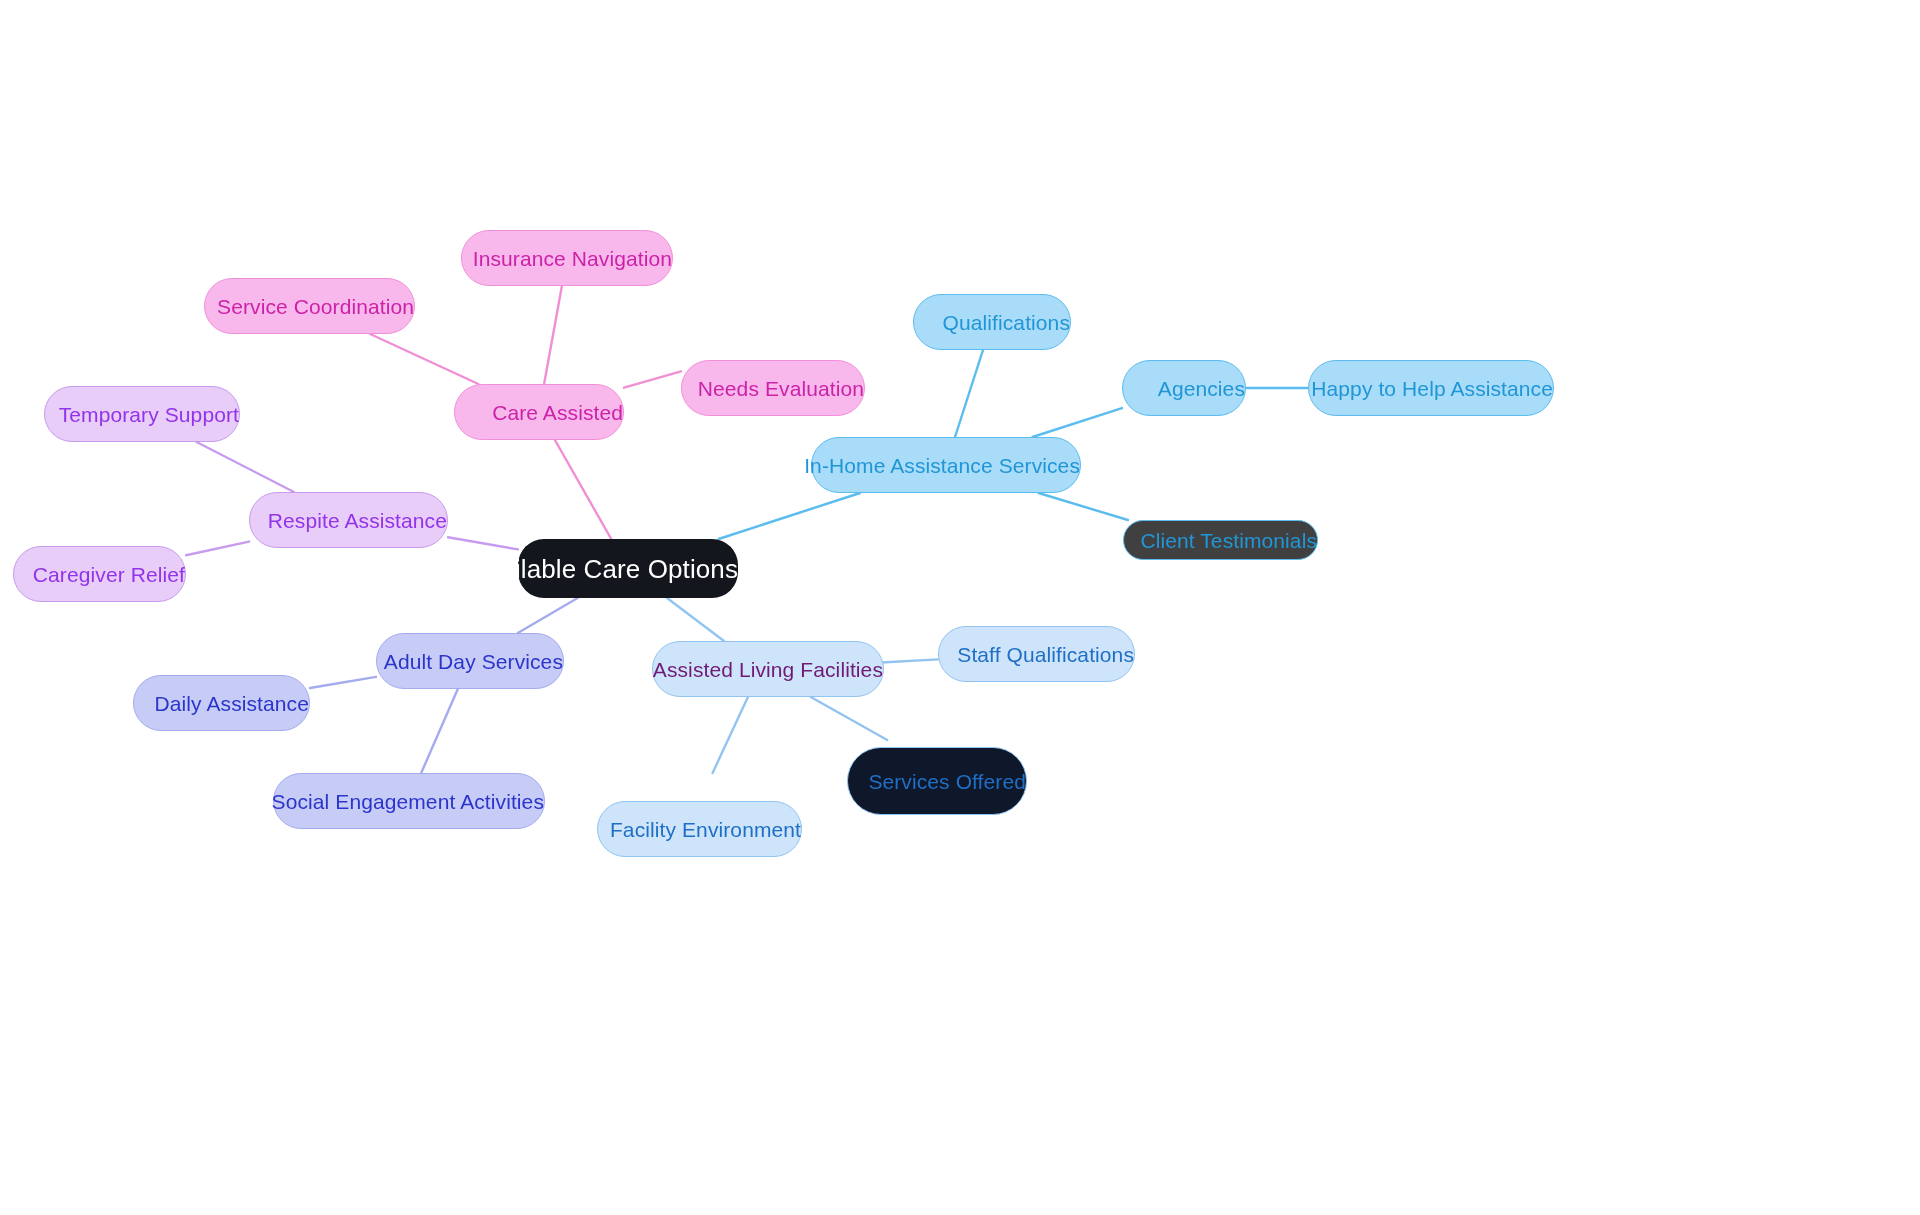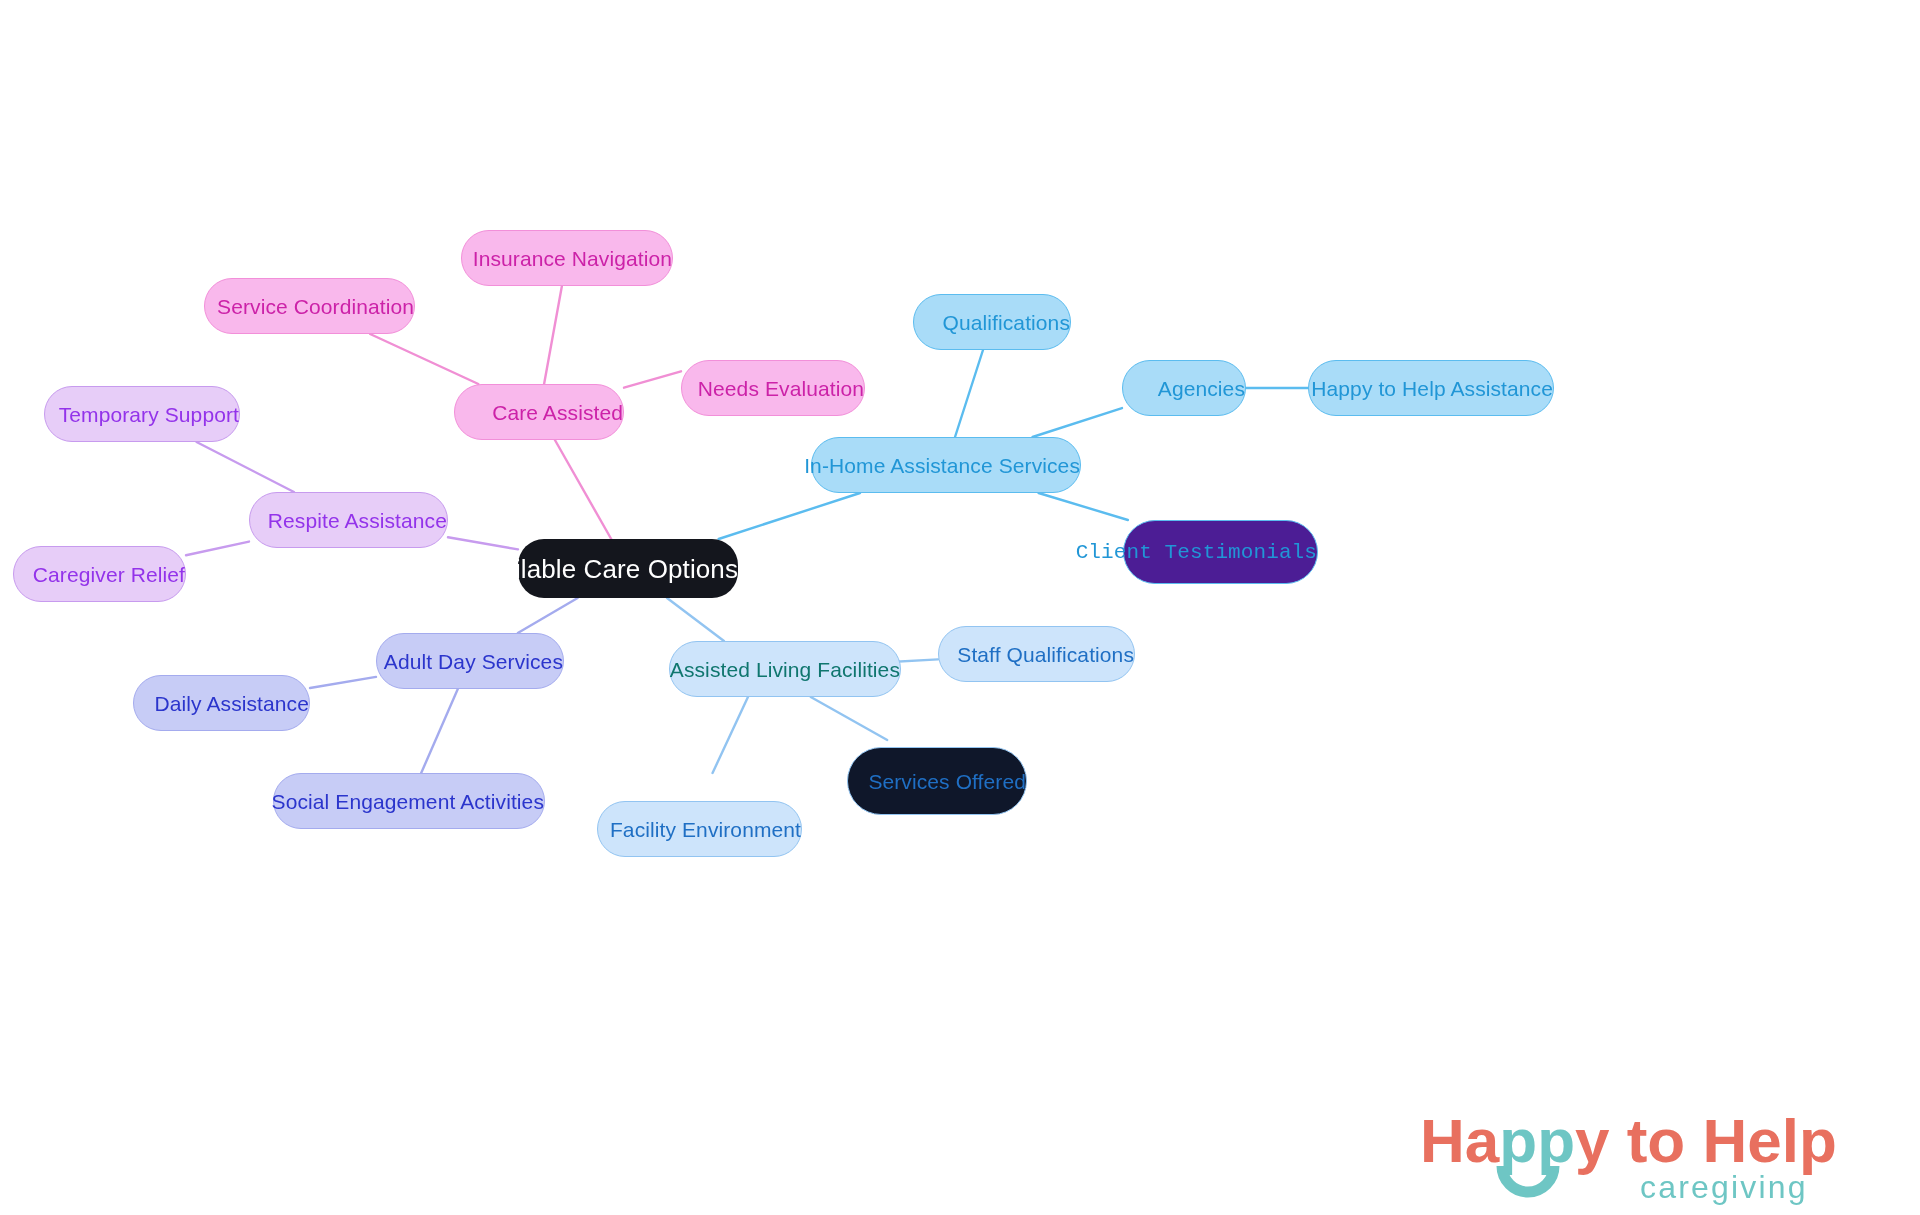--- a/index.html
+++ b/index.html
@@ -117,21 +117,21 @@
       </div>
       <div class="node branch" style="left: 376px; top: 633px; width: 188px; height: 56px; background: rgb(199, 204, 246); color: rgb(43, 53, 204); border-color: rgb(164, 171, 238);">
         <span class="node-label">Adult Day Services</span>
       </div>
       <div class="node leaf" style="left: 133px; top: 675px; width: 177px; height: 56px; background: rgb(199, 204, 246); color: rgb(43, 53, 204); border-color: rgb(164, 171, 238);">
         <span class="node-label">Daily Assistance</span>
       </div>
       <div class="node leaf" style="left: 273px; top: 773px; width: 272px; height: 56px; background: rgb(199, 204, 246); color: rgb(43, 53, 204); border-color: rgb(164, 171, 238);">
         <span class="node-label">Social Engagement Activities</span>
       </div>
-      <div class="node branch" style="left: 669px; top: 641px; width: 232px; height: 56px; background: rgb(205, 228, 251); color: #0f766e; border-color: rgb(146, 196, 241);">
+      <div class="node branch" style="left: 652px; top: 641px; width: 232px; height: 56px; background: rgb(205, 228, 251); color: #701a75; border-color: rgb(146, 196, 241);">
         <span class="node-label">Assisted Living Facilities</span>
       </div>
       <div class="node leaf" style="left: 938px; top: 626px; width: 197px; height: 56px; background: rgb(205, 228, 251); color: rgb(31, 111, 196); border-color: rgb(146, 196, 241);">
         <span class="node-label">Staff Qualifications</span>
       </div>
       <div class="node leaf" style="left: 847px; top: 740px; width: 180px; height: 68px; background: #0f172a; color: rgb(31, 111, 196); border-color: rgb(146, 196, 241); margin-top: 7px;">
         <span class="node-label">Services Offered</span>
       </div>
       <div class="node leaf" style="left: 597px; top: 773px; width: 205px; height: 56px; background: rgb(205, 228, 251); color: rgb(31, 111, 196); border-color: rgb(146, 196, 241); margin-top: 28px;">
         <span class="node-label">Facility Environment</span>
@@ -141,28 +141,19 @@
       </div>
       <div class="node leaf" style="left: 913px; top: 294px; width: 158px; height: 56px; background: rgb(169, 220, 248); color: rgb(33, 150, 214); border-color: rgb(91, 188, 239);">
         <span class="node-label">Qualifications</span>
       </div>
       <div class="node leaf" style="left: 1122px; top: 360px; width: 124px; height: 56px; background: rgb(169, 220, 248); color: rgb(33, 150, 214); border-color: rgb(91, 188, 239);">
         <span class="node-label">Agencies</span>
       </div>
       <div class="node leaf" style="left: 1308px; top: 360px; width: 246px; height: 56px; background: rgb(169, 220, 248); color: rgb(33, 150, 214); border-color: rgb(91, 188, 239);">
         <span class="node-label">Happy to Help Assistance</span>
       </div>
-      <div class="node leaf" style="left: 1123px; top: 520px; width: 195px; height: 64px; background: #4c1d95; color: rgb(33, 150, 214); border-color: rgb(91, 188, 239); font-family: Liberation Mono, monospace;">
+      <div class="node leaf" style="left: 1123px; top: 520px; width: 195px; height: 40px; background: #404040; color: rgb(33, 150, 214); border-color: rgb(91, 188, 239);">
         <span class="node-label">Client Testimonials</span>
       </div>
     </div>
 
-  <div id="logo">
-    <svg viewBox="0 0 470 105" xmlns="http://www.w3.org/2000/svg" aria-hidden="true">
-      <text id="logo-l1a" x="0" y="62" font-family="Liberation Sans, sans-serif" font-size="62" font-weight="bold" fill="#e8705f">Ha</text>
-      <text id="logo-l1b" x="79.265625" y="62" font-family="Liberation Sans, sans-serif" font-size="62" font-weight="bold" fill="#6ec6c4">pp</text>
-      <text id="logo-l1c" x="155.015625" y="62" font-family="Liberation Sans, sans-serif" font-size="62" font-weight="bold" fill="#e8705f">y to Help</text>
-      <path d="M 82 66 A 26 26 0 0 0 134 66" fill="none" stroke="#6ec6c4" stroke-width="11" stroke-linecap="butt"></path>
-      <text id="logo-l2" x="220" y="98" font-family="Liberation Sans, sans-serif" font-size="32" fill="#6ec6c4" letter-spacing="2.2">caregiving</text>
-    </svg>
-  </div>
 
 </div>
 
 </body></html>

